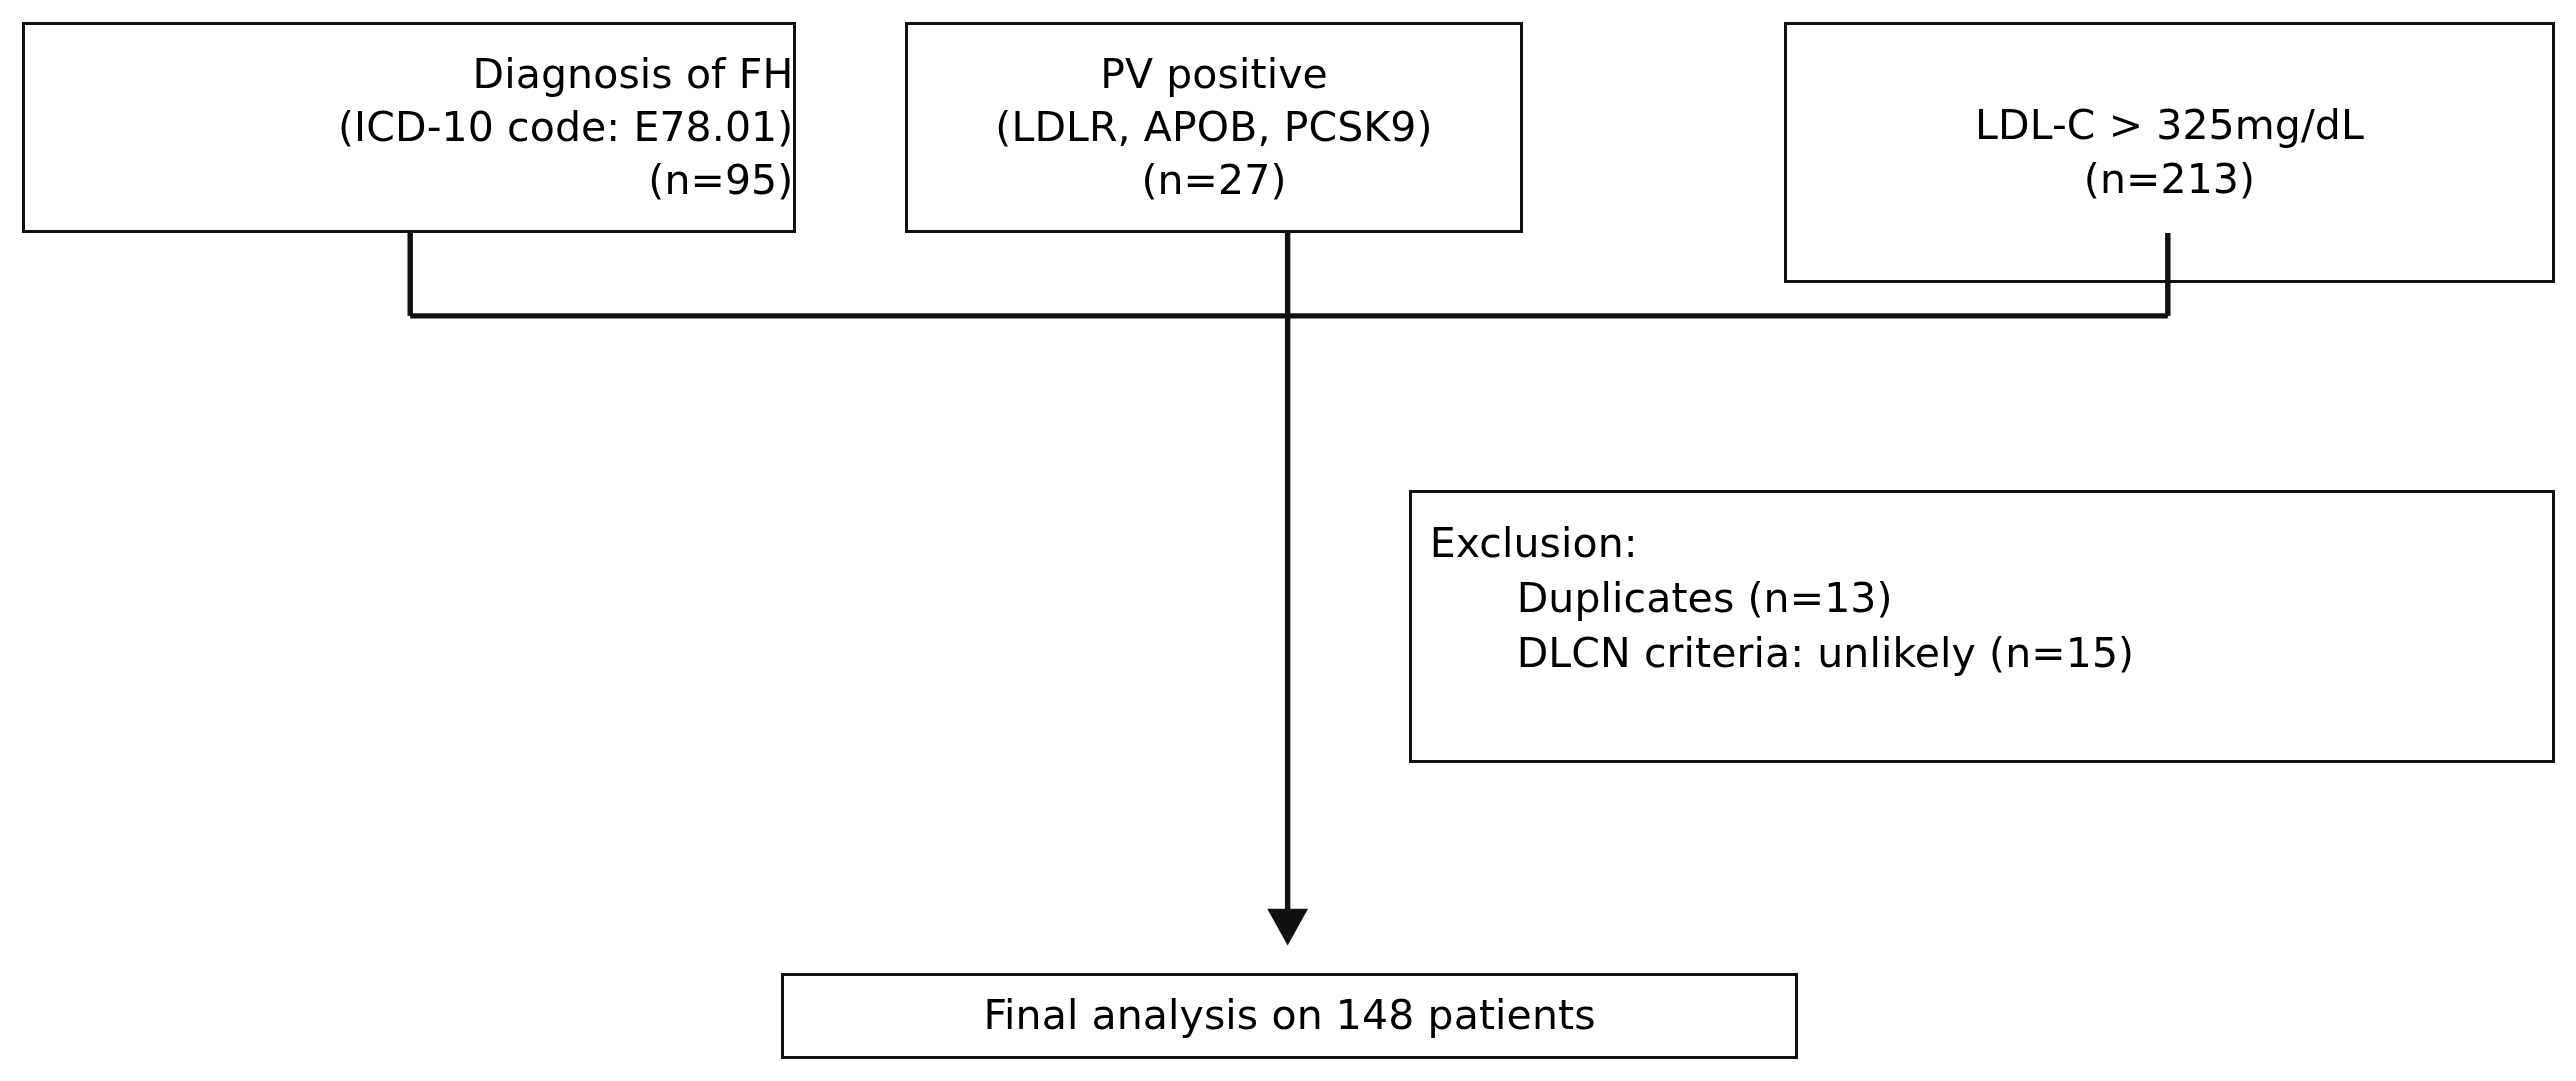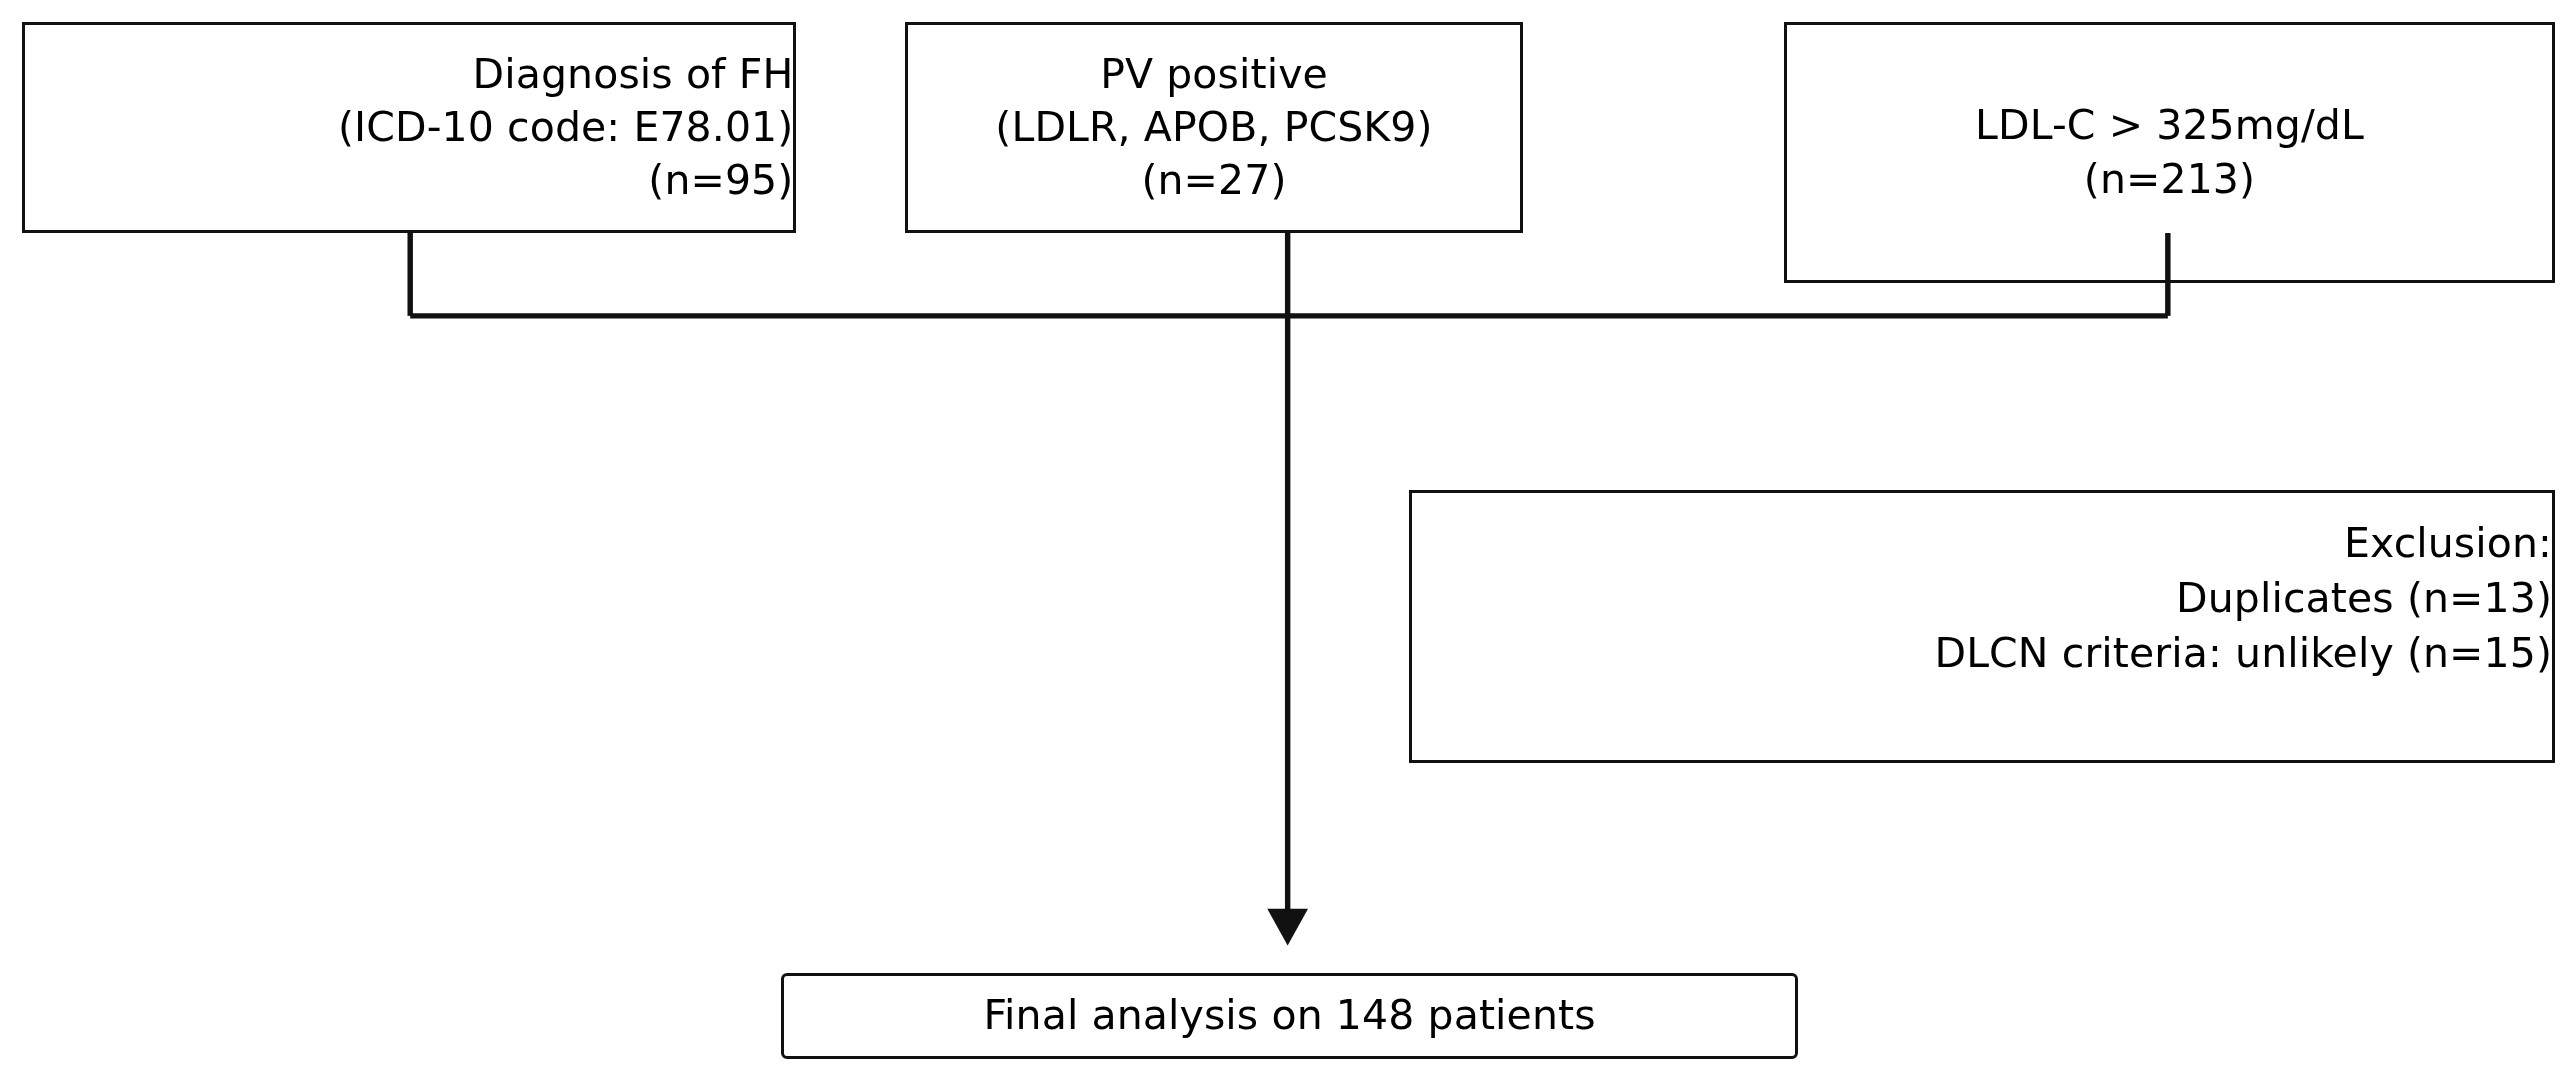--- a/index.html
+++ b/index.html
@@ -24,21 +24,21 @@
     position: absolute;
     box-sizing: border-box;
     border: 3.4px solid #111111;
     background: #ffffff;
     display: flex;
     flex-direction: column;
     align-items: center;
     justify-content: center;
   }
   .node-box.align-left {
-    align-items: flex-end;
+    align-items: flex-start;
     justify-content: flex-start;
   }
   .node-line {
     font-size: 41px;
     line-height: 1.30;
     white-space: pre;
     letter-spacing: 0.1px;
     color: #000000;
   }
   
@@ -53,21 +53,21 @@
   }
   
   #box-exclusion {
     left: 1409px; top: 490px; width: 1146px; height: 273px;
     padding: 23px 0 0 17.7px;
   }
   #box-exclusion .node-line { line-height: 1.34; }
   #box-exclusion .indent { padding-left: 87px; }
   
   #box-final {
-    left: 781px; top: 973px; width: 1017px; height: 86px; border-radius: 6px;
+    left: 781px; top: 973px; width: 1017px; height: 86px;
   }
   
   #connectors {
     position: absolute;
     left: 0; top: 0;
     width: 2576px; height: 1082px;
     pointer-events: none;
   }
   .conn-line {
     stroke: #111111;

